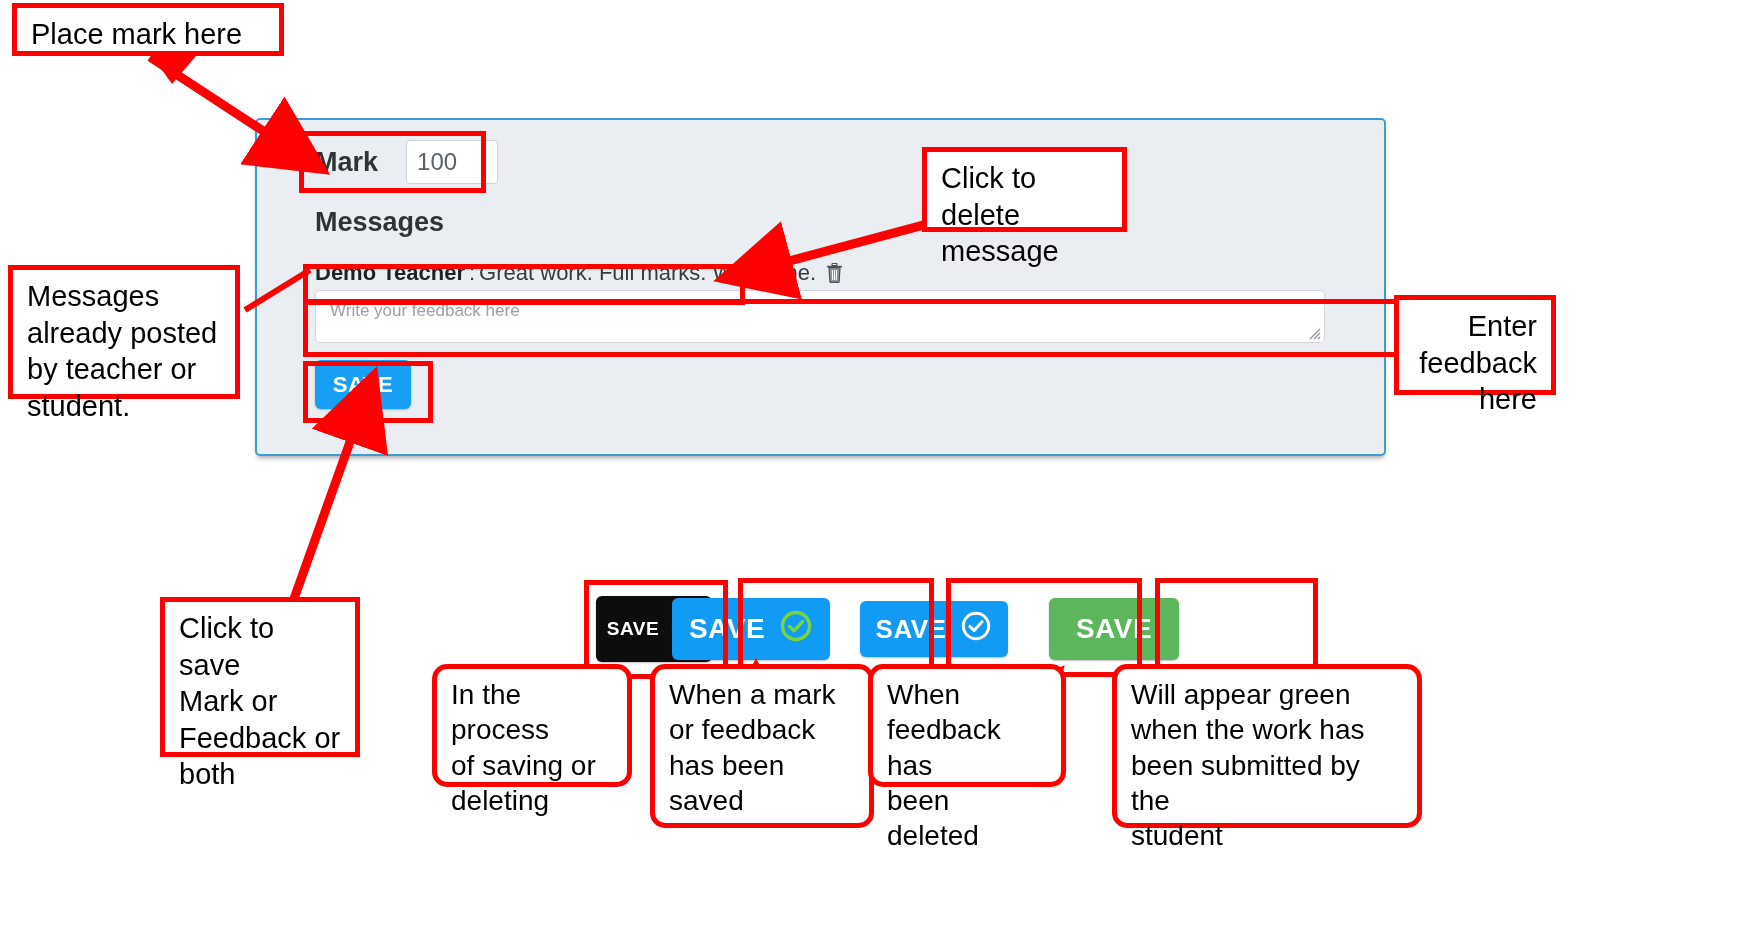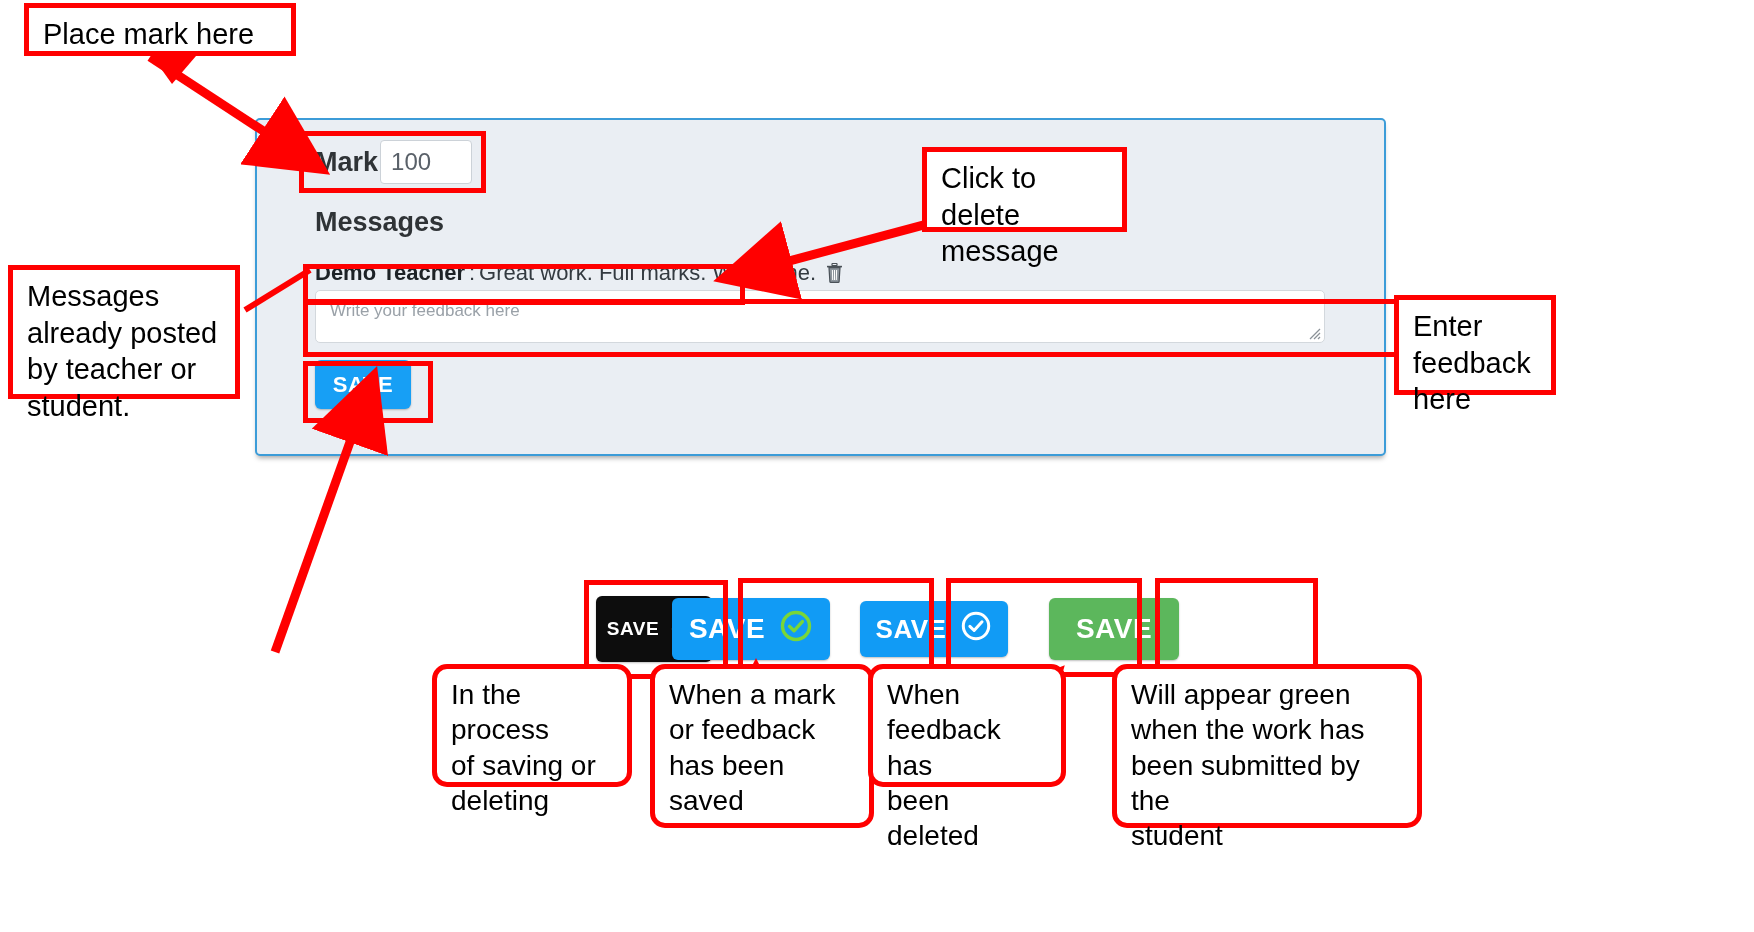--- a/index.html
+++ b/index.html
@@ -42,21 +42,21 @@
   
   #panel{
     position:absolute;left:255px;top:118px;width:1131px;height:338px;
     background:#eaeef3;
     border:2px solid #3c9cd8;
     border-radius:5px;
     box-shadow:0 4px 5px -2px rgba(0,0,0,.35);
     box-sizing:border-box;
     z-index:10;
   }
-  .mark-row{position:absolute;left:58px;top:20px;display:flex;align-items:center;gap:2px;}
+  .mark-row{position:absolute;left:58px;top:20px;display:flex;align-items:center;gap:28px;}
   .mark-label{font-size:27px;font-weight:bold;color:#2f3336;}
   .mark-input{
     width:92px;height:44px;border:1px solid #ccd2d8;border-radius:4px;
     background:#ffffff;color:#5a6169;font-size:24px;
     padding:7px 10px;box-sizing:border-box;
     font-family:"Liberation Sans","DejaVu Sans",sans-serif;
     outline:none;
   }
   .feedback-heading{
     position:absolute;left:58px;top:87px;
@@ -220,33 +220,37 @@
 
     <line x1="756" y1="737" x2="756" y2="686" stroke="#ff0000" stroke-width="7" marker-end="url(#ah)"></line>
 
     <line x1="1000" y1="737" x2="1046" y2="686" stroke="#ff0000" stroke-width="7" marker-end="url(#ah)"></line>
 
     <line x1="1290" y1="737" x2="1234" y2="686" stroke="#ff0000" stroke-width="7" marker-end="url(#ah)"></line>
 
     <path d="M152 56 L196 56 L172 84 Z" fill="#ff0000"></path>
   </svg>
 
-  <div class="callout" style="left:12px;top:3px;width:272px;height:53px;margin-left:12px;">Place mark here</div>
+  <div class="callout" style="left:12px;top:3px;width:272px;height:53px;">Place mark here</div>
 
   <div class="callout" style="left:8px;top:265px;width:232px;height:134px;">Messages
 already posted
 by teacher or
 student.</div>
 
   <div class="callout" style="left:922px;top:131px;width:205px;height:85px;margin-top:16px;">Click to delete
 message</div>
 
-  <div class="callout" style="left:1394px;top:295px;width:162px;height:100px;">Enter
+  <div class="callout" style="left:1394px;top:295px;width:162px;height:100px;text-align:right;">Enter
 feedback here</div>
 
+  <div class="callout" style="left:160px;top:597px;width:200px;height:160px;">Click to save
+Mark or
+Feedback or
+both</div>
 
   <div class="callout small" style="left:432px;top:664px;width:200px;height:123px;">In the process
 of saving or
 deleting</div>
 
   <div class="callout small" style="left:650px;top:664px;width:224px;height:164px;">When a mark
 or feedback
 has been
 saved</div>
 

